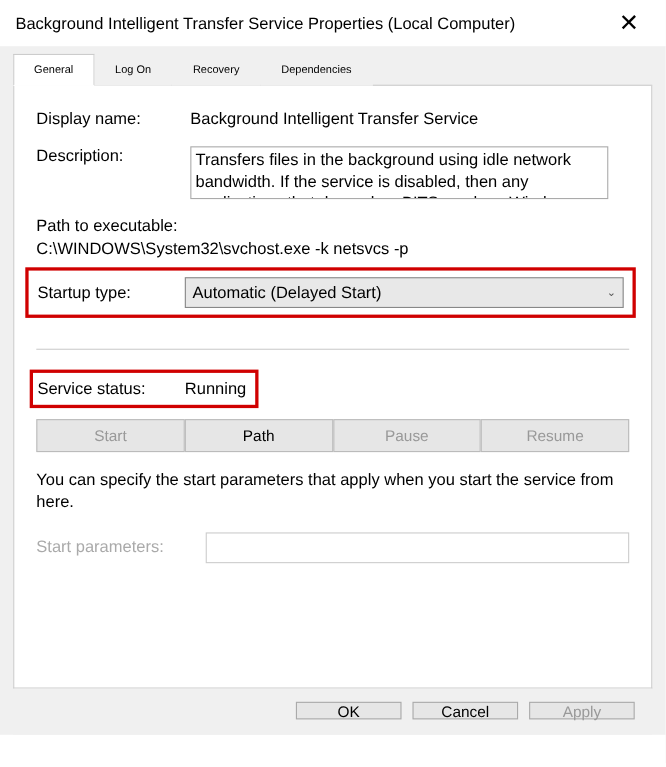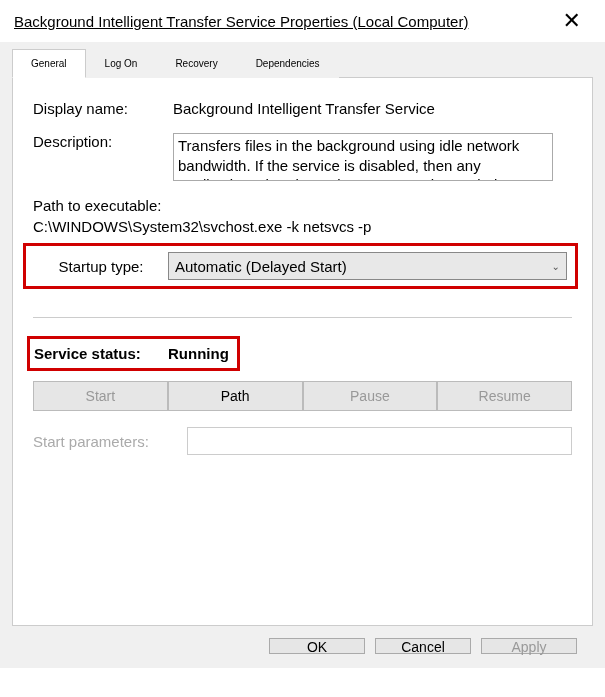--- a/index.html
+++ b/index.html
@@ -1,39 +1,39 @@
 <!DOCTYPE html>
 <html><head>
   <meta charset="utf-8">
   <style>
     * { box-sizing: border-box; margin: 0; padding: 0; font-family: "Segoe UI", Tahoma, sans-serif; }
     body { background: #f0f0f0; width: 605px; height: 697px; overflow: hidden; }
     .dialog { background: #fff; width: 605px; height: 697px; position: relative; }
     .titlebar { display: flex; justify-content: space-between; align-items: center; padding: 8px 14px 8px 14px; background: #fff; }
-    .titlebar-title { font-size: 15px; color: #000; text-decoration: underline; }
+    .titlebar-title { font-size: 15px; color: #000; }
     .close-btn { background: none; border: none; font-size: 22px; line-height: 1; padding: 2px 10px; cursor: pointer; color: #000; font-weight: 300; }
     .tab-area { background: #f0f0f0; padding: 6px 12px 0 12px; }
     .tabs { display: flex; gap: 0; border-bottom: 1px solid #ccc; position: relative; }
     .tab { padding: 8px 18px; font-size: 10px; background: #f0f0f0; border: 1px solid transparent; border-bottom: none; cursor: pointer; position: relative; top: 1px; }
     .tab.active { background: #fff; border: 1px solid #ccc; border-bottom: 1px solid #fff; }
     .tab-content { background: #fff; border: 1px solid #ccc; border-top: none; padding: 22px 20px 18px 20px; height: 548px; }
     .row { display: flex; margin-bottom: 16px; }
     .row-label { width: 140px; font-size: 15px; color: #000; flex-shrink: 0; }
     .row-value { font-size: 15px; color: #000; flex: 1; }
     .desc-box { border: 1px solid #aaa; width: 380px; height: 48px; overflow-y: scroll; padding: 2px 4px; font-size: 15px; line-height: 1.3; }
     .path-block { margin-top: 10px; margin-bottom: 6px; }
     .path-label { font-size: 15px; margin-bottom: 4px; }
     .path-value { font-size: 15px; }
     .hl-red { border: 3px solid #d00000; padding: 6px 8px; margin-left: -10px; margin-right: -6px; }
-    .hl-row { display: flex; align-items: center; margin-top: 8px; margin-bottom: 18px; text-align: center; }
+    .hl-row { display: flex; align-items: center; margin-top: 8px; margin-bottom: 18px; }
     .startup-label { width: 134px; font-size: 15px; }
     .combo { flex: 1; height: 28px; border: 1px solid #888; background: #e8e8e8; font-size: 15px; padding: 0 6px; display: flex; align-items: center; justify-content: space-between; cursor: pointer; }
     .combo-chevron { font-size: 10px; color: #555; }
     .divider { height: 1px; background: #ccc; margin: 28px 0 18px 0; }
-    .status-hl { border: 3px solid #d00000; display: inline-flex; padding: 6px 8px 6px 4px; margin-left: -6px; margin-bottom: 10px; font-weight: bold; }
+    .status-hl { border: 3px solid #d00000; display: inline-flex; padding: 6px 8px 6px 4px; margin-left: -6px; margin-bottom: 10px; }
     .status-label { width: 134px; font-size: 15px; }
     .status-value { font-size: 15px; }
     .svc-buttons { display: flex; margin-bottom: 16px; }
     .svc-btn { flex: 1; height: 30px; border: 1px solid #bbb; background: #e6e6e6; font-size: 14px; cursor: pointer; }
     .svc-btn:disabled { color: #999; cursor: default; }
     .help-text { font-size: 15px; line-height: 1.35; margin-bottom: 16px; }
     .param-row { display: flex; align-items: center; }
     .param-label { width: 154px; font-size: 15px; color: #aaa; }
     .param-input { flex: 1; height: 28px; border: 1px solid #ccc; background: #fff; padding: 0 6px; font-size: 15px; }
     .footer { background: #f0f0f0; display: flex; justify-content: flex-end; gap: 10px; padding: 12px 16px 14px 16px; }
@@ -97,20 +97,21 @@
         <div class="status-value">Running</div>
       </div>
 
       <div class="svc-buttons">
         <button class="svc-btn" disabled="">Start</button>
         <button class="svc-btn">Path</button>
         <button class="svc-btn" disabled="">Pause</button>
         <button class="svc-btn" disabled="">Resume</button>
       </div>
 
+      <div class="help-text">You can specify the start parameters that apply when you start the service from here.</div>
 
       <div class="param-row">
         <div class="param-label">Start parameters:</div>
         <input class="param-input" disabled="" value="" style="">
       </div>
 
     </div>
 
     <div class="footer">
       <button class="footer-btn">OK</button>

